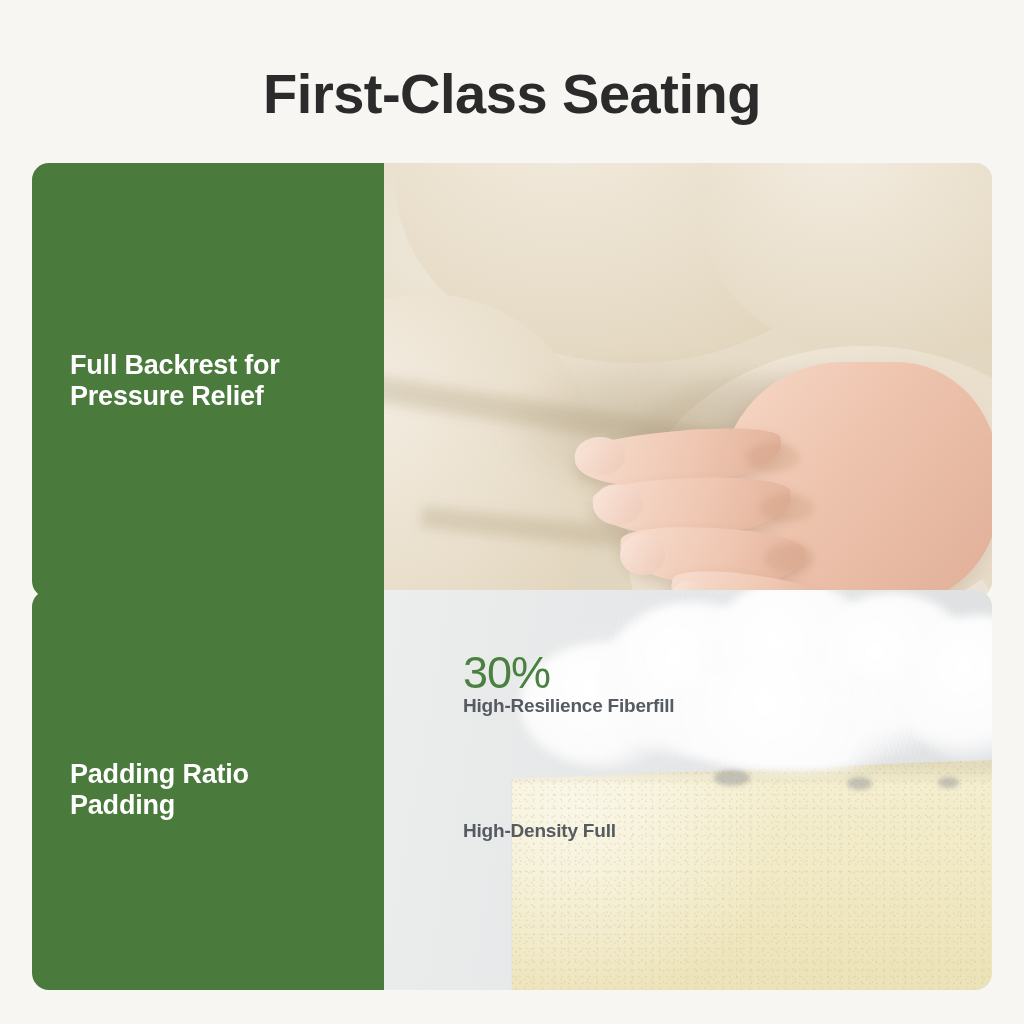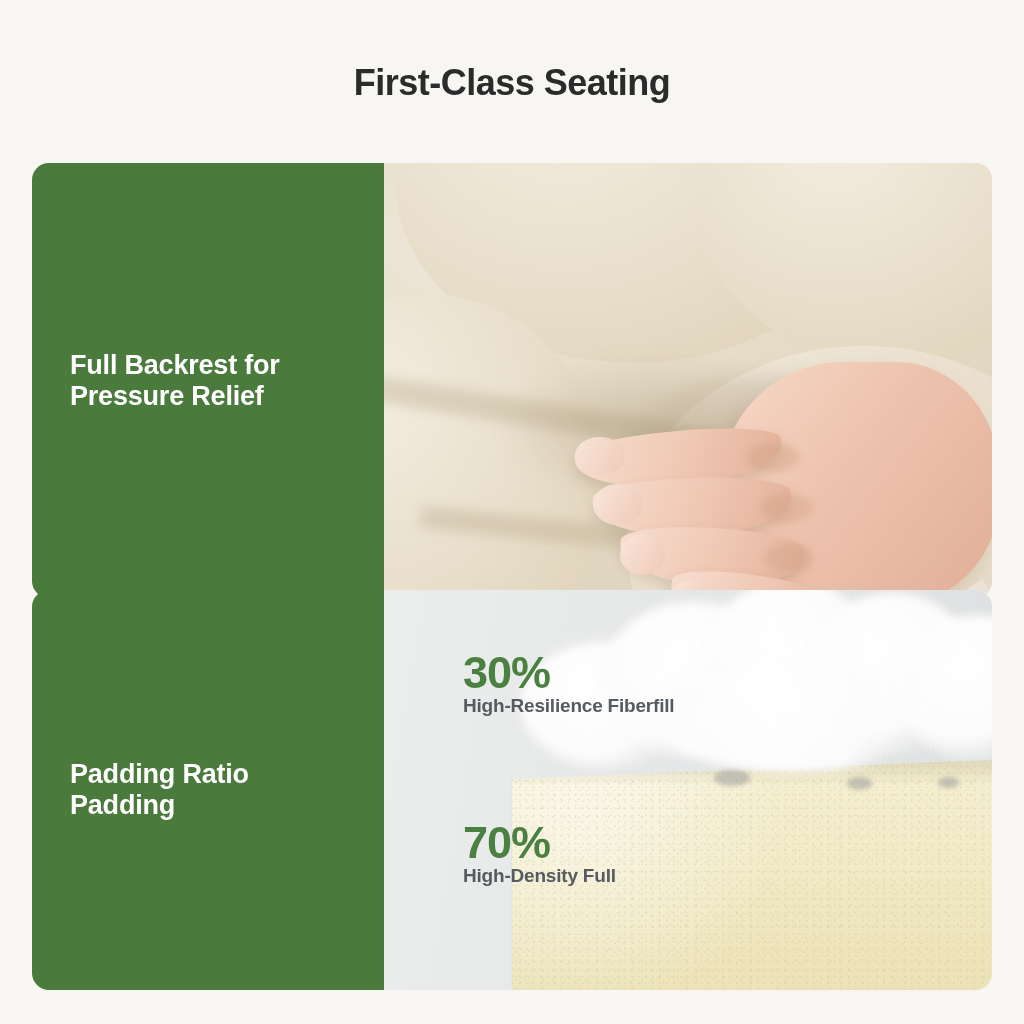--- a/index.html
+++ b/index.html
@@ -15,21 +15,21 @@
     position: relative;
   }
 
   
   .page-title {
     position: absolute;
     left: 0;
     top: 63px;
     width: 1024px;
     text-align: center;
-    font-size: 36px;
+    font-size: 56px;
     font-weight: bold;
     letter-spacing: -0.5px;
     color: #2b2b2b;
     line-height: 1.1;
   }
 
   
   .card {
     position: absolute;
     left: 32px;
@@ -242,21 +242,21 @@
 
   
   .stat {
     position: absolute;
     z-index: 5;
   }
   #stat-fiberfill { left: 79px; top: 60px; }
   #stat-foam      { left: 79px; top: 230px; }
   .stat-value {
     font-size: 45px;
-    font-weight: bold;
+    font-weight: normal;
     color: #4a8040;
     line-height: 1;
     letter-spacing: -1px;
   }
   .stat-label {
     font-size: 19px;
     font-weight: bold;
     color: #555b60;
     letter-spacing: -0.2px;
   }
@@ -332,19 +332,18 @@
         <div class="fiber-speck s2"></div>
         <div class="fiber-speck s3"></div>
       </div>
 
       <div class="stat" id="stat-fiberfill">
         <div class="stat-value">30%</div>
         <div class="stat-label">High-Resilience Fiberfill</div>
       </div>
 
       <div class="stat" id="stat-foam">
-        <div class="stat-value">70%</div>
         <div class="stat-label">High-Density Full</div>
       </div>
 
     </div>
   </div>
 </div>
 
 </body></html>

